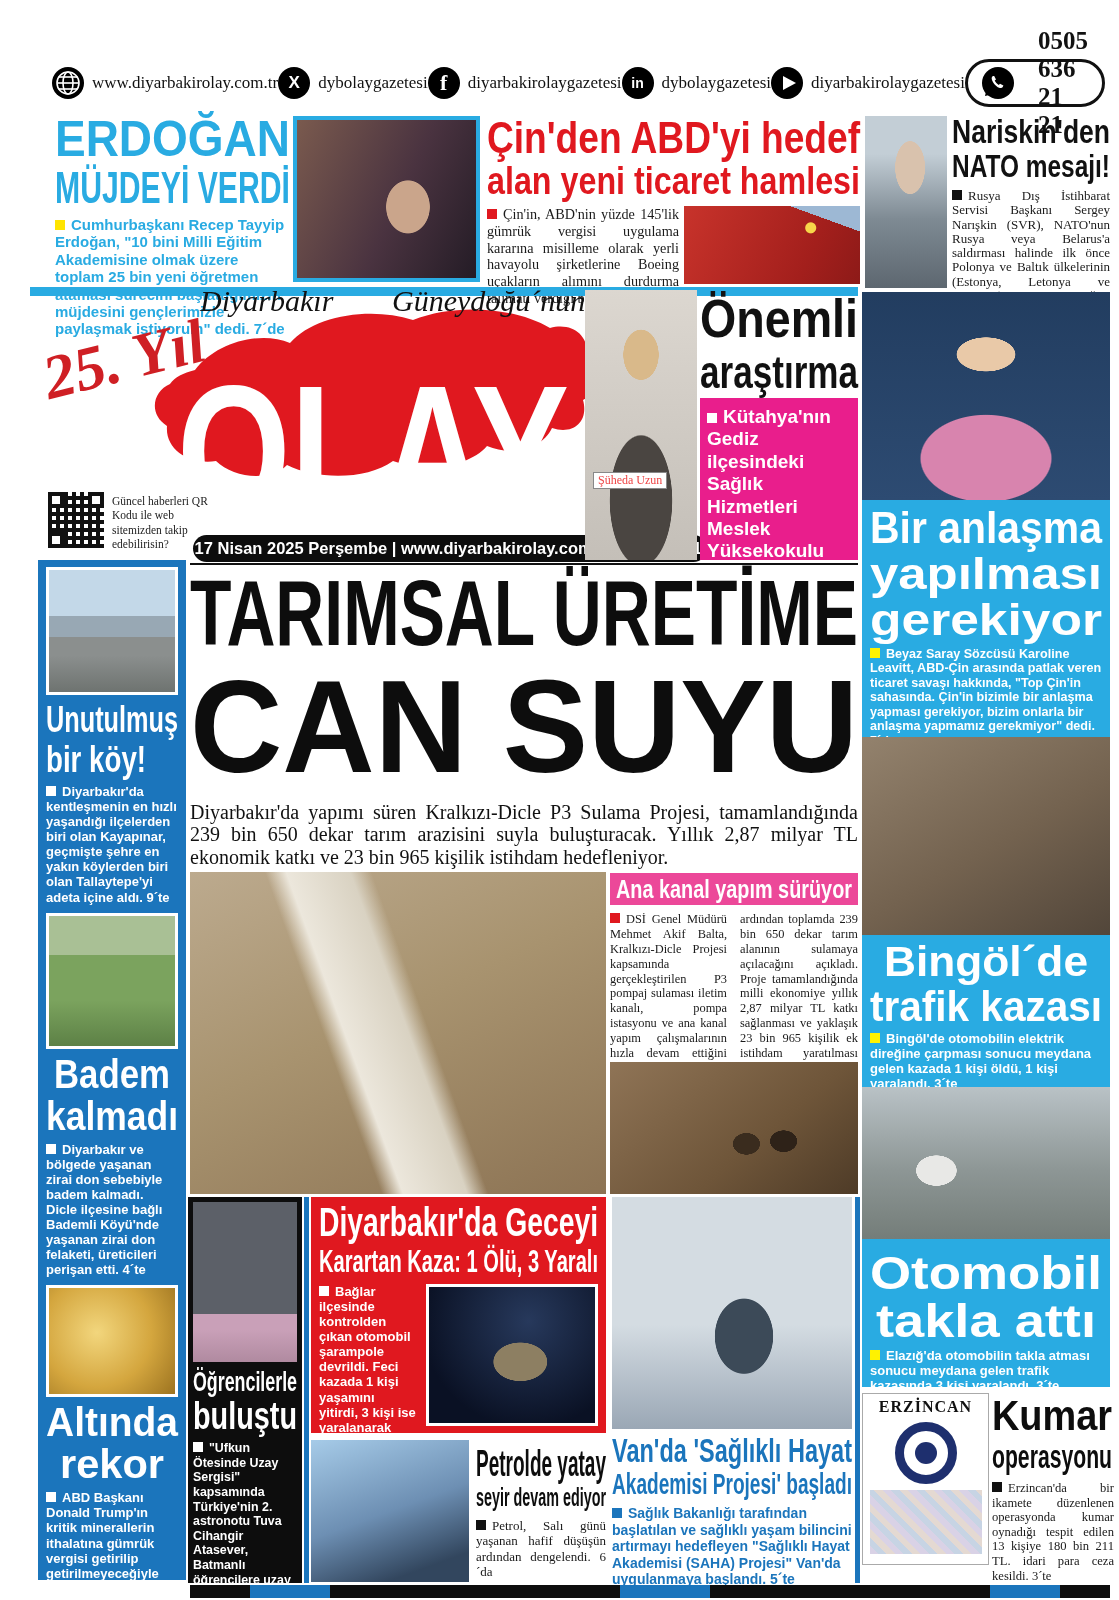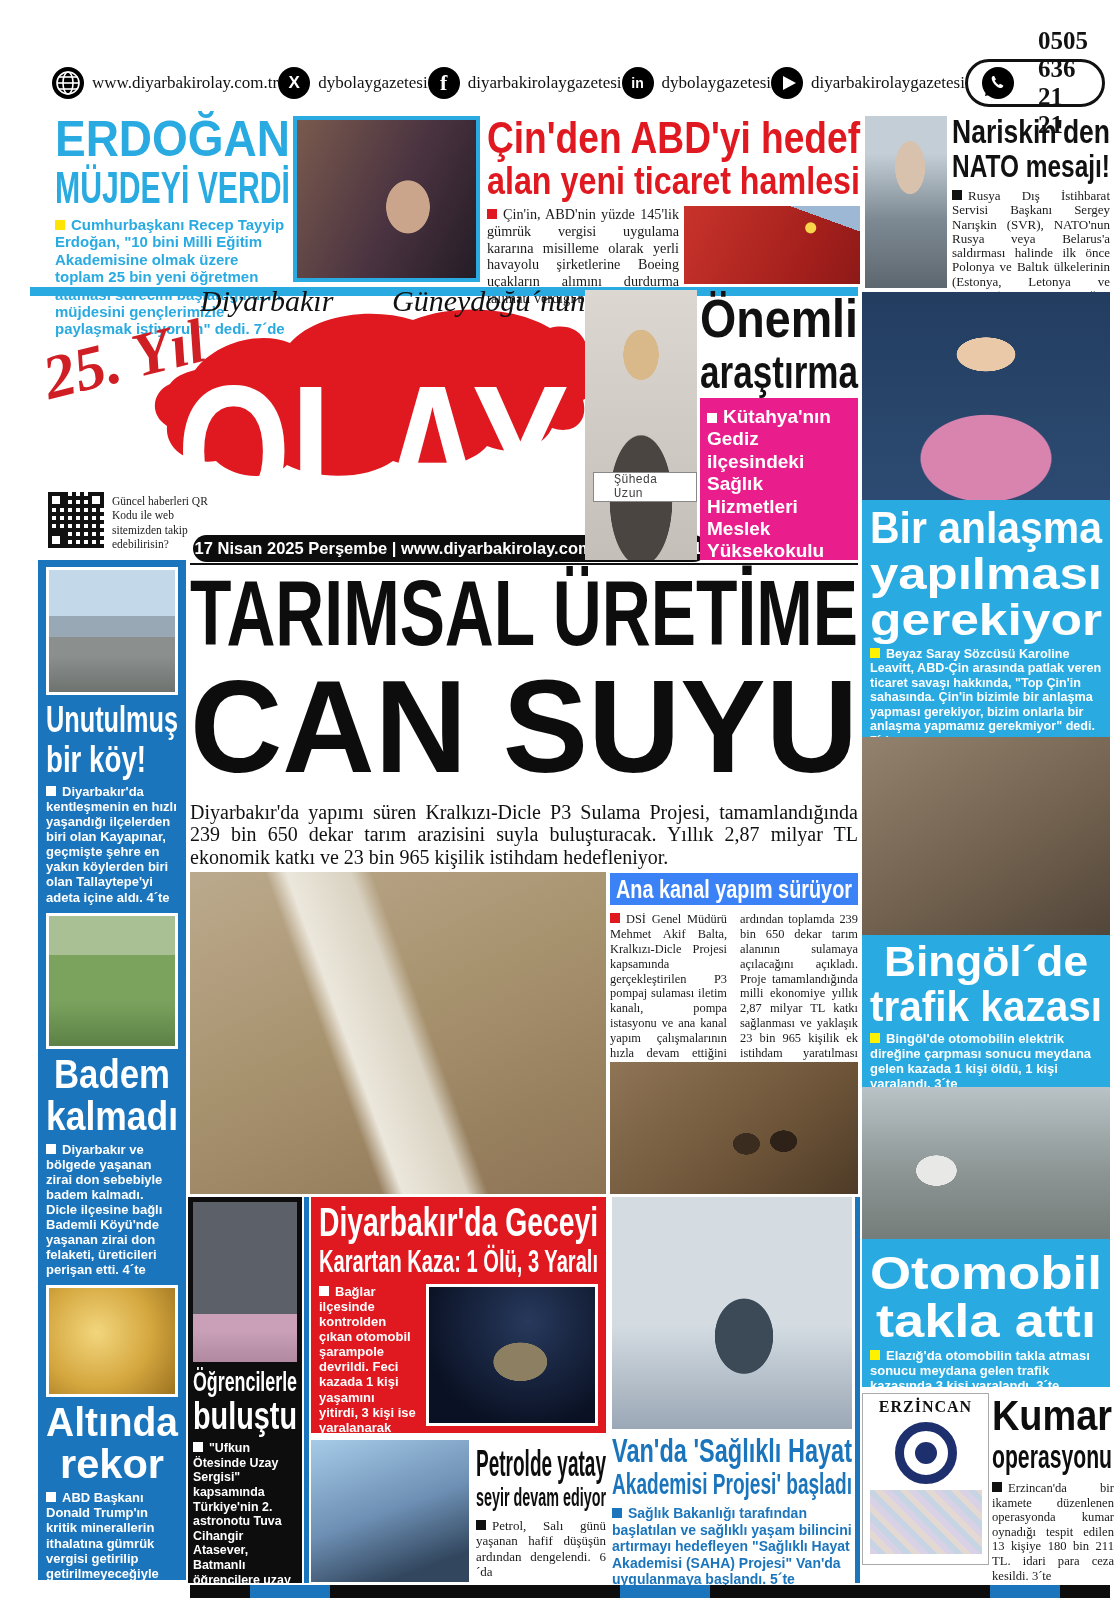--- a/index.html
+++ b/index.html
@@ -25,21 +25,21 @@
 .circ{width:32px;height:32px;border-radius:50%;background:#000;display:flex;align-items:center;justify-content:center;color:#fff;font-weight:700;font-size:17px;flex:0 0 auto}
 .wa-pill{display:flex;align-items:center;gap:24px;border:3px solid #111;border-radius:26px;padding:4px 14px;height:48px}
 .wa-num{font-size:25px;font-weight:700;font-family:"Liberation Serif",serif}
 
 .qr{width:56px;height:56px;background:
  repeating-linear-gradient(0deg,#111 0 4px,transparent 4px 8px),
  repeating-linear-gradient(90deg,#111 0 4px,#fff 4px 8px);position:relative}
 .qr i{position:absolute;width:16px;height:16px;border:4px solid #111;background:#fff}
 .qr i:nth-child(1){left:0;top:0}.qr i:nth-child(2){right:0;top:0}.qr i:nth-child(3){left:0;bottom:0}
 .tag-red{display:inline-block;background:#e0181f;color:#fff;font-weight:700;font-size:10.5px;padding:2px 6px;margin-top:4px}
-.caption{position:absolute;background:#fff;border:1px solid #888;font-family:Liberation Mono, monospace;font-size:12px;padding:0 20px;color:#404040}
+.caption{position:absolute;background:#fff;border:1px solid #888;font-family:Liberation Serif, serif;font-size:12px;padding:0 4px;color:#ef4444}
 
 .ph-erdogan{background:radial-gradient(40% 55% at 62% 55%,#caa58b 0 30%,transparent 31%),linear-gradient(115deg,#7a5a4e,#4a3340 55%,#241c26);border:4px solid #29abe2}
 .ph-flag{background:radial-gradient(circle at 72% 28%,#f7d64a 0 5px,transparent 6px),linear-gradient(200deg,#9db8d4 0 18%,transparent 18%),linear-gradient(115deg,#c8332b,#a31f1c 70%,#8d1a18)}
 .ph-naryshkin{background:radial-gradient(45% 38% at 55% 30%,#d9c2ad 0 40%,transparent 41%),linear-gradient(180deg,#c3ced6 0 22%,#7e8a93 60%,#5d6770)}
 .ph-suheda{background:radial-gradient(60% 52% at 50% 78%,#4a4541 0 46%,transparent 47%),radial-gradient(34% 20% at 50% 24%,#d9b98a 0 46%,transparent 47%),linear-gradient(#dcd7d0,#c4bfb8)}
 .ph-leavitt{background:radial-gradient(58% 46% at 50% 80%,#d884ae 0 45%,transparent 46%),radial-gradient(26% 18% at 50% 30%,#e9c9a8 0 45%,transparent 46%),linear-gradient(#223d60,#2d4b72)}
 .ph-canal{background:linear-gradient(70deg,transparent 36%,#ece7dc 40%,#d9d2c2 52%,transparent 56%),linear-gradient(155deg,#bcaa8e,#a8936f 45%,#8c7354)}
 .ph-crash1{background:linear-gradient(150deg,#93826d,#73624f 55%,#52463a)}
 .ph-crash2{background:radial-gradient(18% 22% at 30% 55%,#e8e8e6 0 45%,transparent 46%),linear-gradient(#b9c2c6,#8d9695 55%,#747d79)}
 .ph-kayapinar{background:linear-gradient(#c3d8e8 0 38%,#98a8b4 38% 55%,#8b8f8e 55% 70%,#6e7370 100%)}
@@ -197,21 +197,21 @@
   </div>
 
   <div class="abs" style="left:38px;top:560px;width:148px;height:1020px;background:#1b75bc;padding:7px 8px">
     <div class="photo ph-kayapinar wb" style="height:128px"></div>
     <svg class="hl" width="132" height="40" style="margin-top:6px">
         <text x="0" y="31" font-size="37" fill="#fff" textLength="132" lengthAdjust="spacingAndGlyphs">Unutulmuş</text>
       </svg>
     <svg class="hl" width="132" height="40">
         <text x="0" y="31" font-size="37" fill="#fff" textLength="100" lengthAdjust="spacingAndGlyphs">bir köy!</text>
       </svg>
-    <div class="body-sans c-white" style="font-size:13px;line-height:1.16;margin-top:3px"><span class="bullet bu-w"></span><span>Diyarbakır'da kentleşmenin en hızlı yaşandığı ilçelerden biri olan Kayapınar, geçmişte şehre en yakın köylerden biri olan Tallaytepe'yi adeta içine aldı. 4´te</span></div>
+    <div class="body-sans c-white" style="font-size:13px;line-height:1.16;margin-top:3px"><span class="bullet bu-w"></span><span>Diyarbakır'da kentleşmenin en hızlı yaşandığı ilçelerden biri olan Kayapınar, geçmişte şehre en yakın köylerden biri olan Tallaytepe'yi adeta içine aldı. 9´te</span></div>
 
     <div class="photo ph-fields wb" style="height:136px;margin-top:8px"></div>
     <svg class="hl" width="132" height="42" style="margin-top:6px">
         <text x="8" y="33" font-size="40" fill="#fff" textLength="116" lengthAdjust="spacingAndGlyphs">Badem</text>
       </svg>
     <svg class="hl" width="132" height="42">
         <text x="0" y="33" font-size="40" fill="#fff" textLength="132" lengthAdjust="spacingAndGlyphs">kalmadı</text>
       </svg>
     <div class="body-sans c-white" style="font-size:13px;line-height:1.16;margin-top:3px"><span class="bullet bu-w"></span><span>Diyarbakır ve bölgede yaşanan zirai don sebebiyle badem kalmadı. Dicle ilçesine bağlı Bademli Köyü'nde yaşanan zirai don felaketi, üreticileri perişan etti. 4´te</span></div>
 
@@ -227,21 +227,21 @@
 
   <svg class="abs hl" style="left:190px;top:567px" width="668" height="96">
       <text x="0" y="78" font-size="93" fill="#0d0d0d" textLength="668" lengthAdjust="spacingAndGlyphs">TARIMSAL ÜRETİME</text>
     </svg>
   <svg class="abs hl" style="left:190px;top:662px" width="668" height="136">
       <text x="0" y="110" font-size="131" fill="#0d0d0d" textLength="668" lengthAdjust="spacingAndGlyphs">CAN SUYU</text>
     </svg>
   <div class="abs body-serif" style="left:190px;top:801px;width:668px;font-size:20px;line-height:1.12;font-weight:500;color:#111">Diyarbakır'da yapımı süren Kralkızı-Dicle P3 Sulama Projesi, tamamlandığında 239 bin 650 dekar tarım arazisini suyla buluşturacak. Yıllık 2,87 milyar TL ekonomik katkı ve 23 bin 965 kişilik istihdam hedefleniyor.</div>
 
   <div class="abs photo ph-canal" style="left:190px;top:872px;width:416px;height:322px"></div>
-  <div class="abs" style="left:610px;top:873px;width:248px;height:32px;background:#3b82f6;padding:3px 6px">
+  <div class="abs" style="left:610px;top:873px;width:248px;height:32px;background:#ec4899;padding:3px 6px">
     <svg class="hl" width="236" height="27">
         <text x="0" y="22" font-size="25" fill="#fff" textLength="236" lengthAdjust="spacingAndGlyphs">Ana kanal yapım sürüyor</text>
       </svg>
   </div>
   <div class="abs body-serif" style="left:610px;top:912px;width:117px;font-size:12.4px;line-height:1.2"><span class="bullet bu-r"></span><span>DSİ Genel Müdürü Mehmet Akif Balta, Kralkızı-Dicle Projesi kapsamında gerçekleştirilen P3 pompaj sulaması iletim kanalı, pompa istasyonu ve ana kanal yapım çalışmalarının hızla devam ettiğini belirtti. Balta, projede tamamlanan işlerin</span></div>
   <div class="abs" style="left:740px;top:912px;width:118px">
     <div class="body-serif" style="font-size:12.4px;line-height:1.2">ardından toplamda 239 bin 650 dekar tarım alanının sulamaya açılacağını açıkladı. Proje tamamlandığında milli ekonomiye yıllık 2,87 milyar TL katkı sağlanması ve yaklaşık 23 bin 965 kişilik ek istihdam yaratılması bekleniyor.</div>
     <span class="tag-red">Haber Sayfa 6´da</span>
   </div>
   <div class="abs photo ph-pipes" style="left:610px;top:1062px;width:248px;height:132px"></div>

